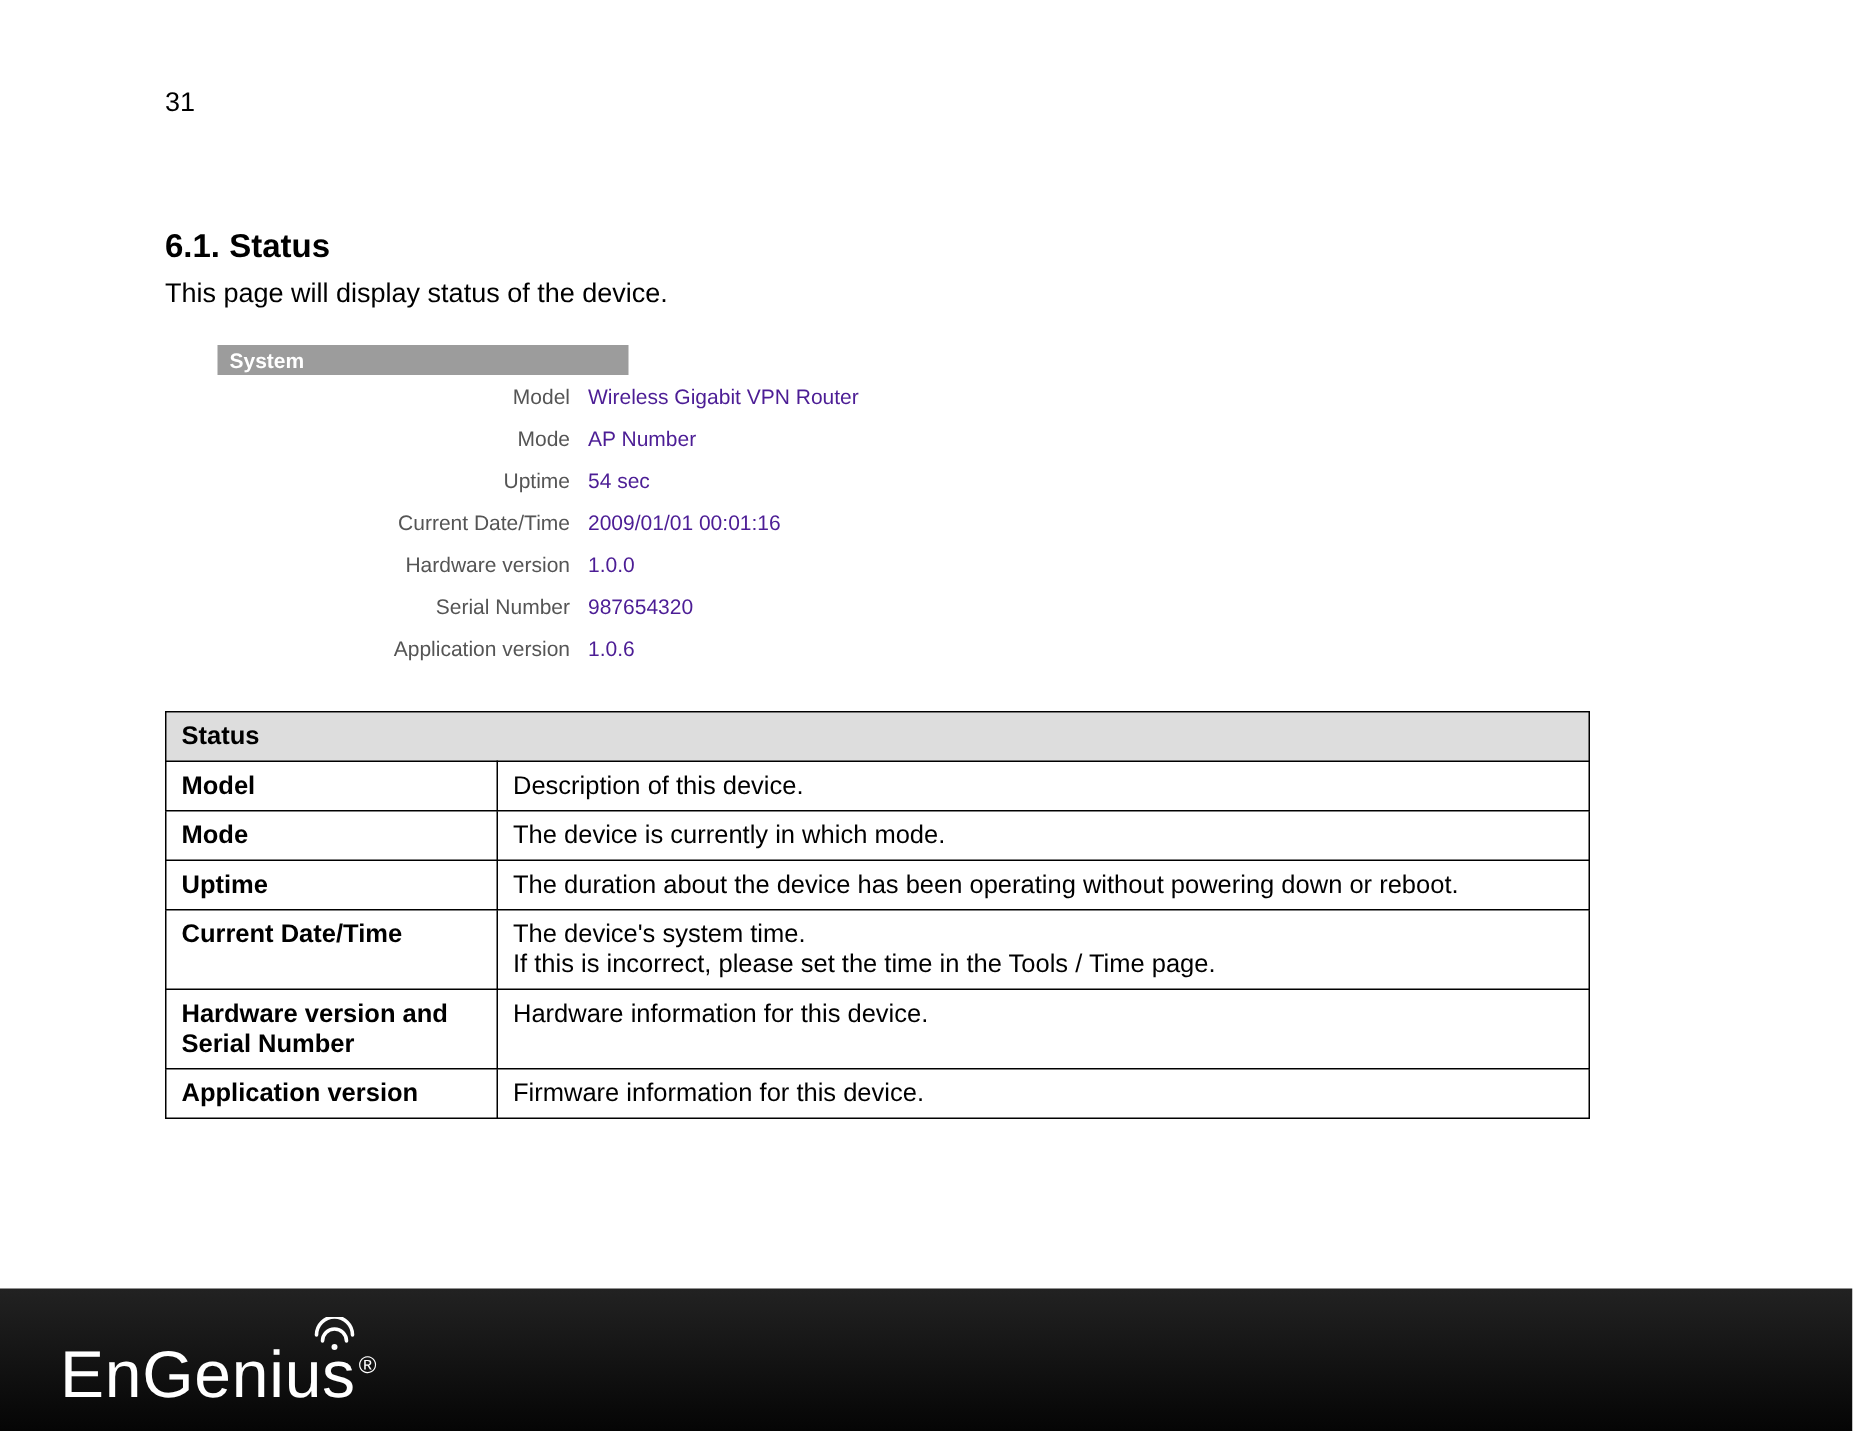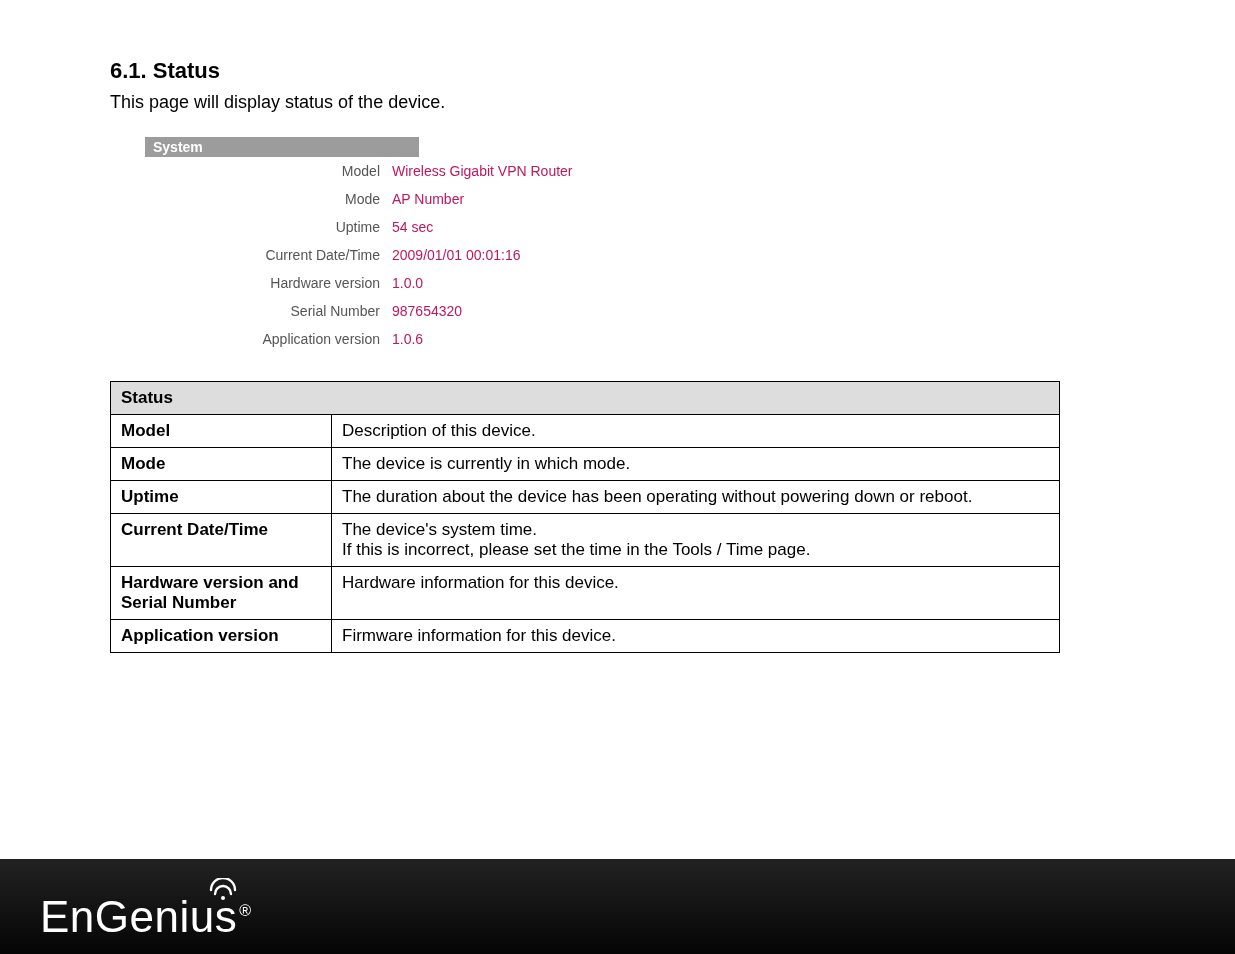--- a/index.html
+++ b/index.html
@@ -65,21 +65,21 @@
     display: flex;
     padding: 6px 0 6px 0;
   }
   .sys-label {
     width: 270px;
     text-align: right;
     padding-right: 12px;
     color: #555;
   }
   .sys-value {
-    color: #be185d;
+    color: #4c1d95;
   }
 
   
   table.desc {
     border-collapse: collapse;
     width: 950px;
     font-size: 17px;
     border-radius: 28px;
   }
   table.desc th.status-head {
@@ -140,20 +140,21 @@
   }
   .wifi-icon svg { display:block; }
 </style>
 </head>
 <body>
 
 <div class="page">
 
   <div class="content">
 
+    <div class="page-number">31</div>
 
 
     <h2 class="subsection">6.1. Status</h2>
 
     <p class="intro">This page will display status of the device.</p>
 
     <div class="sys-block">
       <div class="sys-header">System</div>
       <div class="sys-rows">
         <div class="sys-row">

